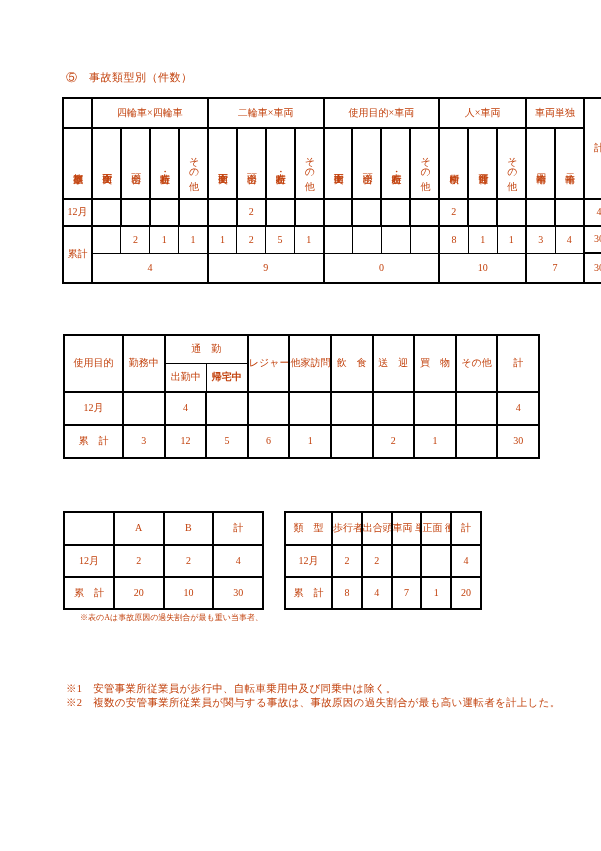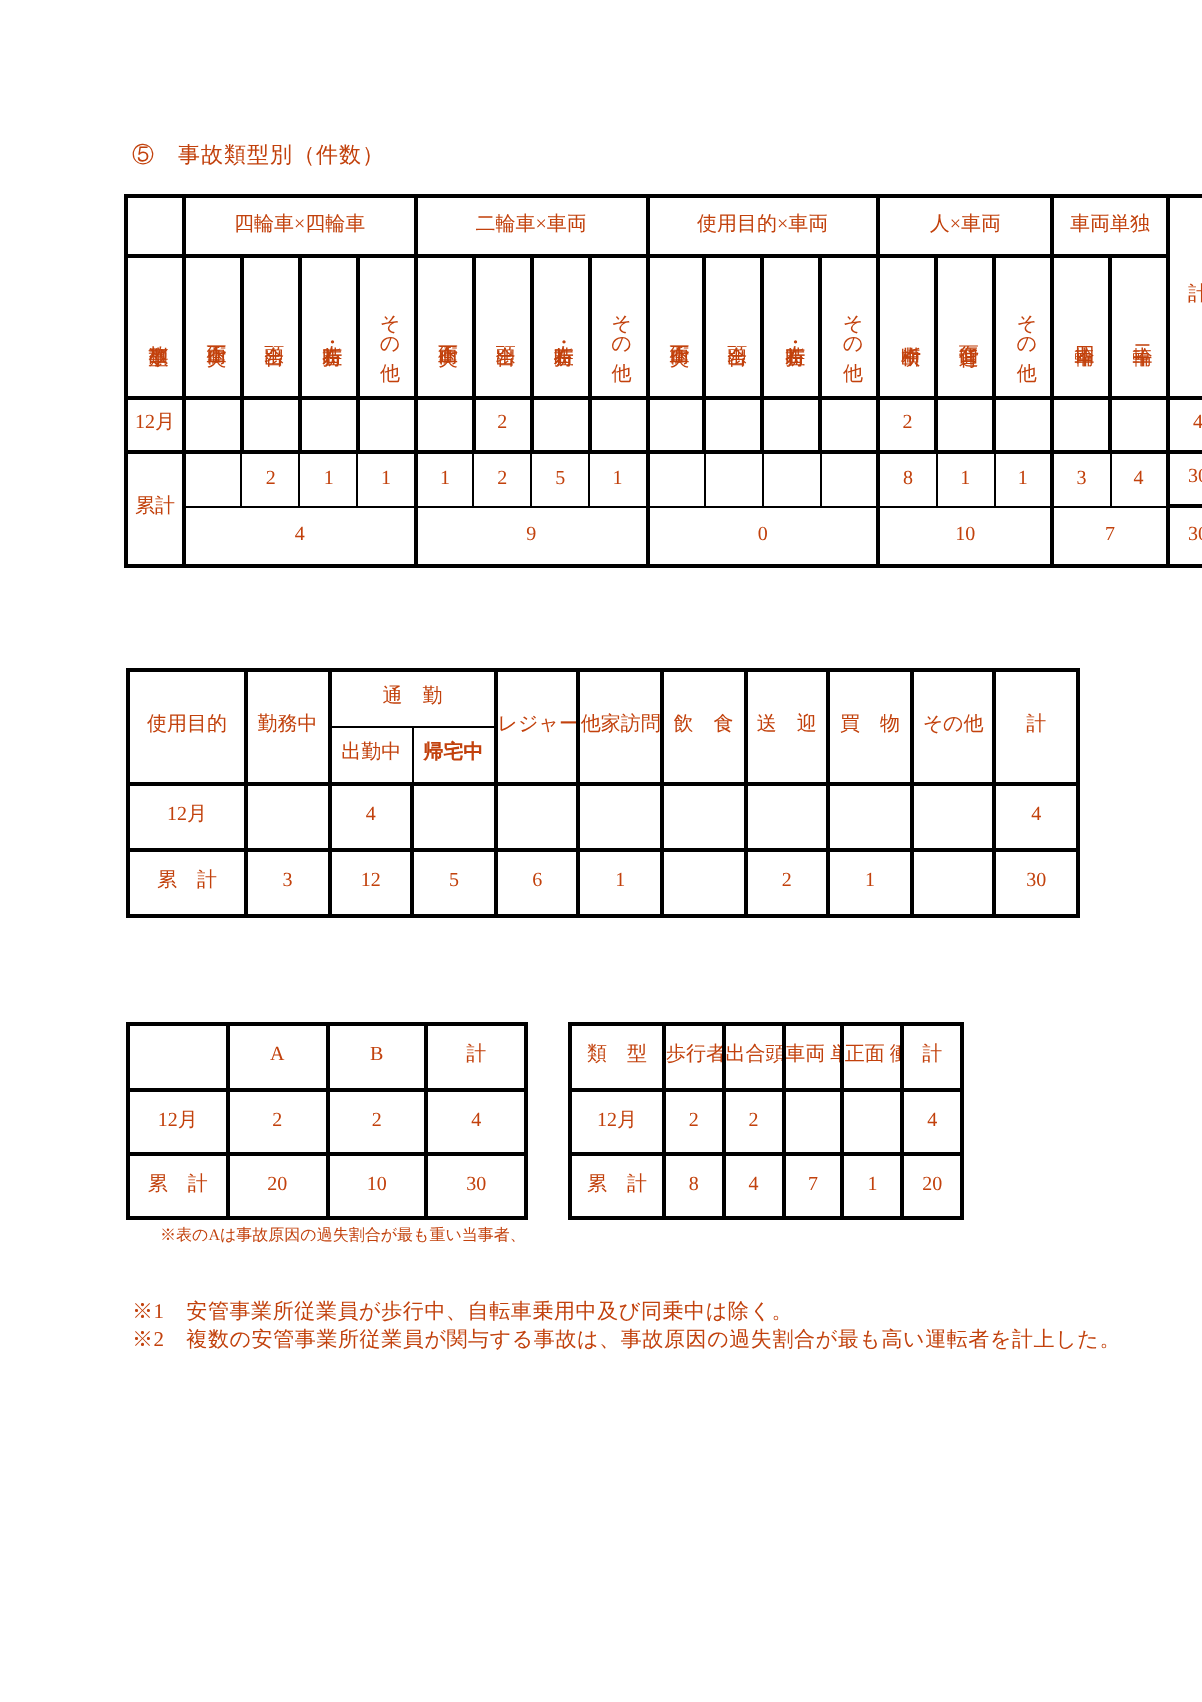--- a/index.html
+++ b/index.html
@@ -54,21 +54,21 @@
   
   .tbl8{left:284px;top:511px;width:198px;}
   .tbl8 col.c0{width:47px;}
   .tbl8 tr.rh{height:33px;}
   .tbl8 tr.rd{height:32px;}
   .tbl8 tr.rc{height:32px;}
   .tbl8 th{white-space:pre-line;font-size:9.5px;line-height:1.15;}
   
   .note-ab{position:absolute;left:80px;top:612px;font-size:8px;line-height:12.5px;white-space:nowrap;}
   .note-ab .l2{padding-left:5px;}
-  .fn{position:absolute;font-size:10.5px;white-space:nowrap;letter-spacing:.3px;}
+  .fn{position:absolute;font-size:10.5px;white-space:nowrap;letter-spacing:.3px;margin-top:33px;}
   .fn1{left:66px;top:649px;}
   .fn2{left:66px;top:663px;}
 </style>
 </head>
 <body>
 
 <div class="page">
 
   <div class="doc-title t5t">⑤　事故類型別（件数）</div>
   <table class="t tbl5">

